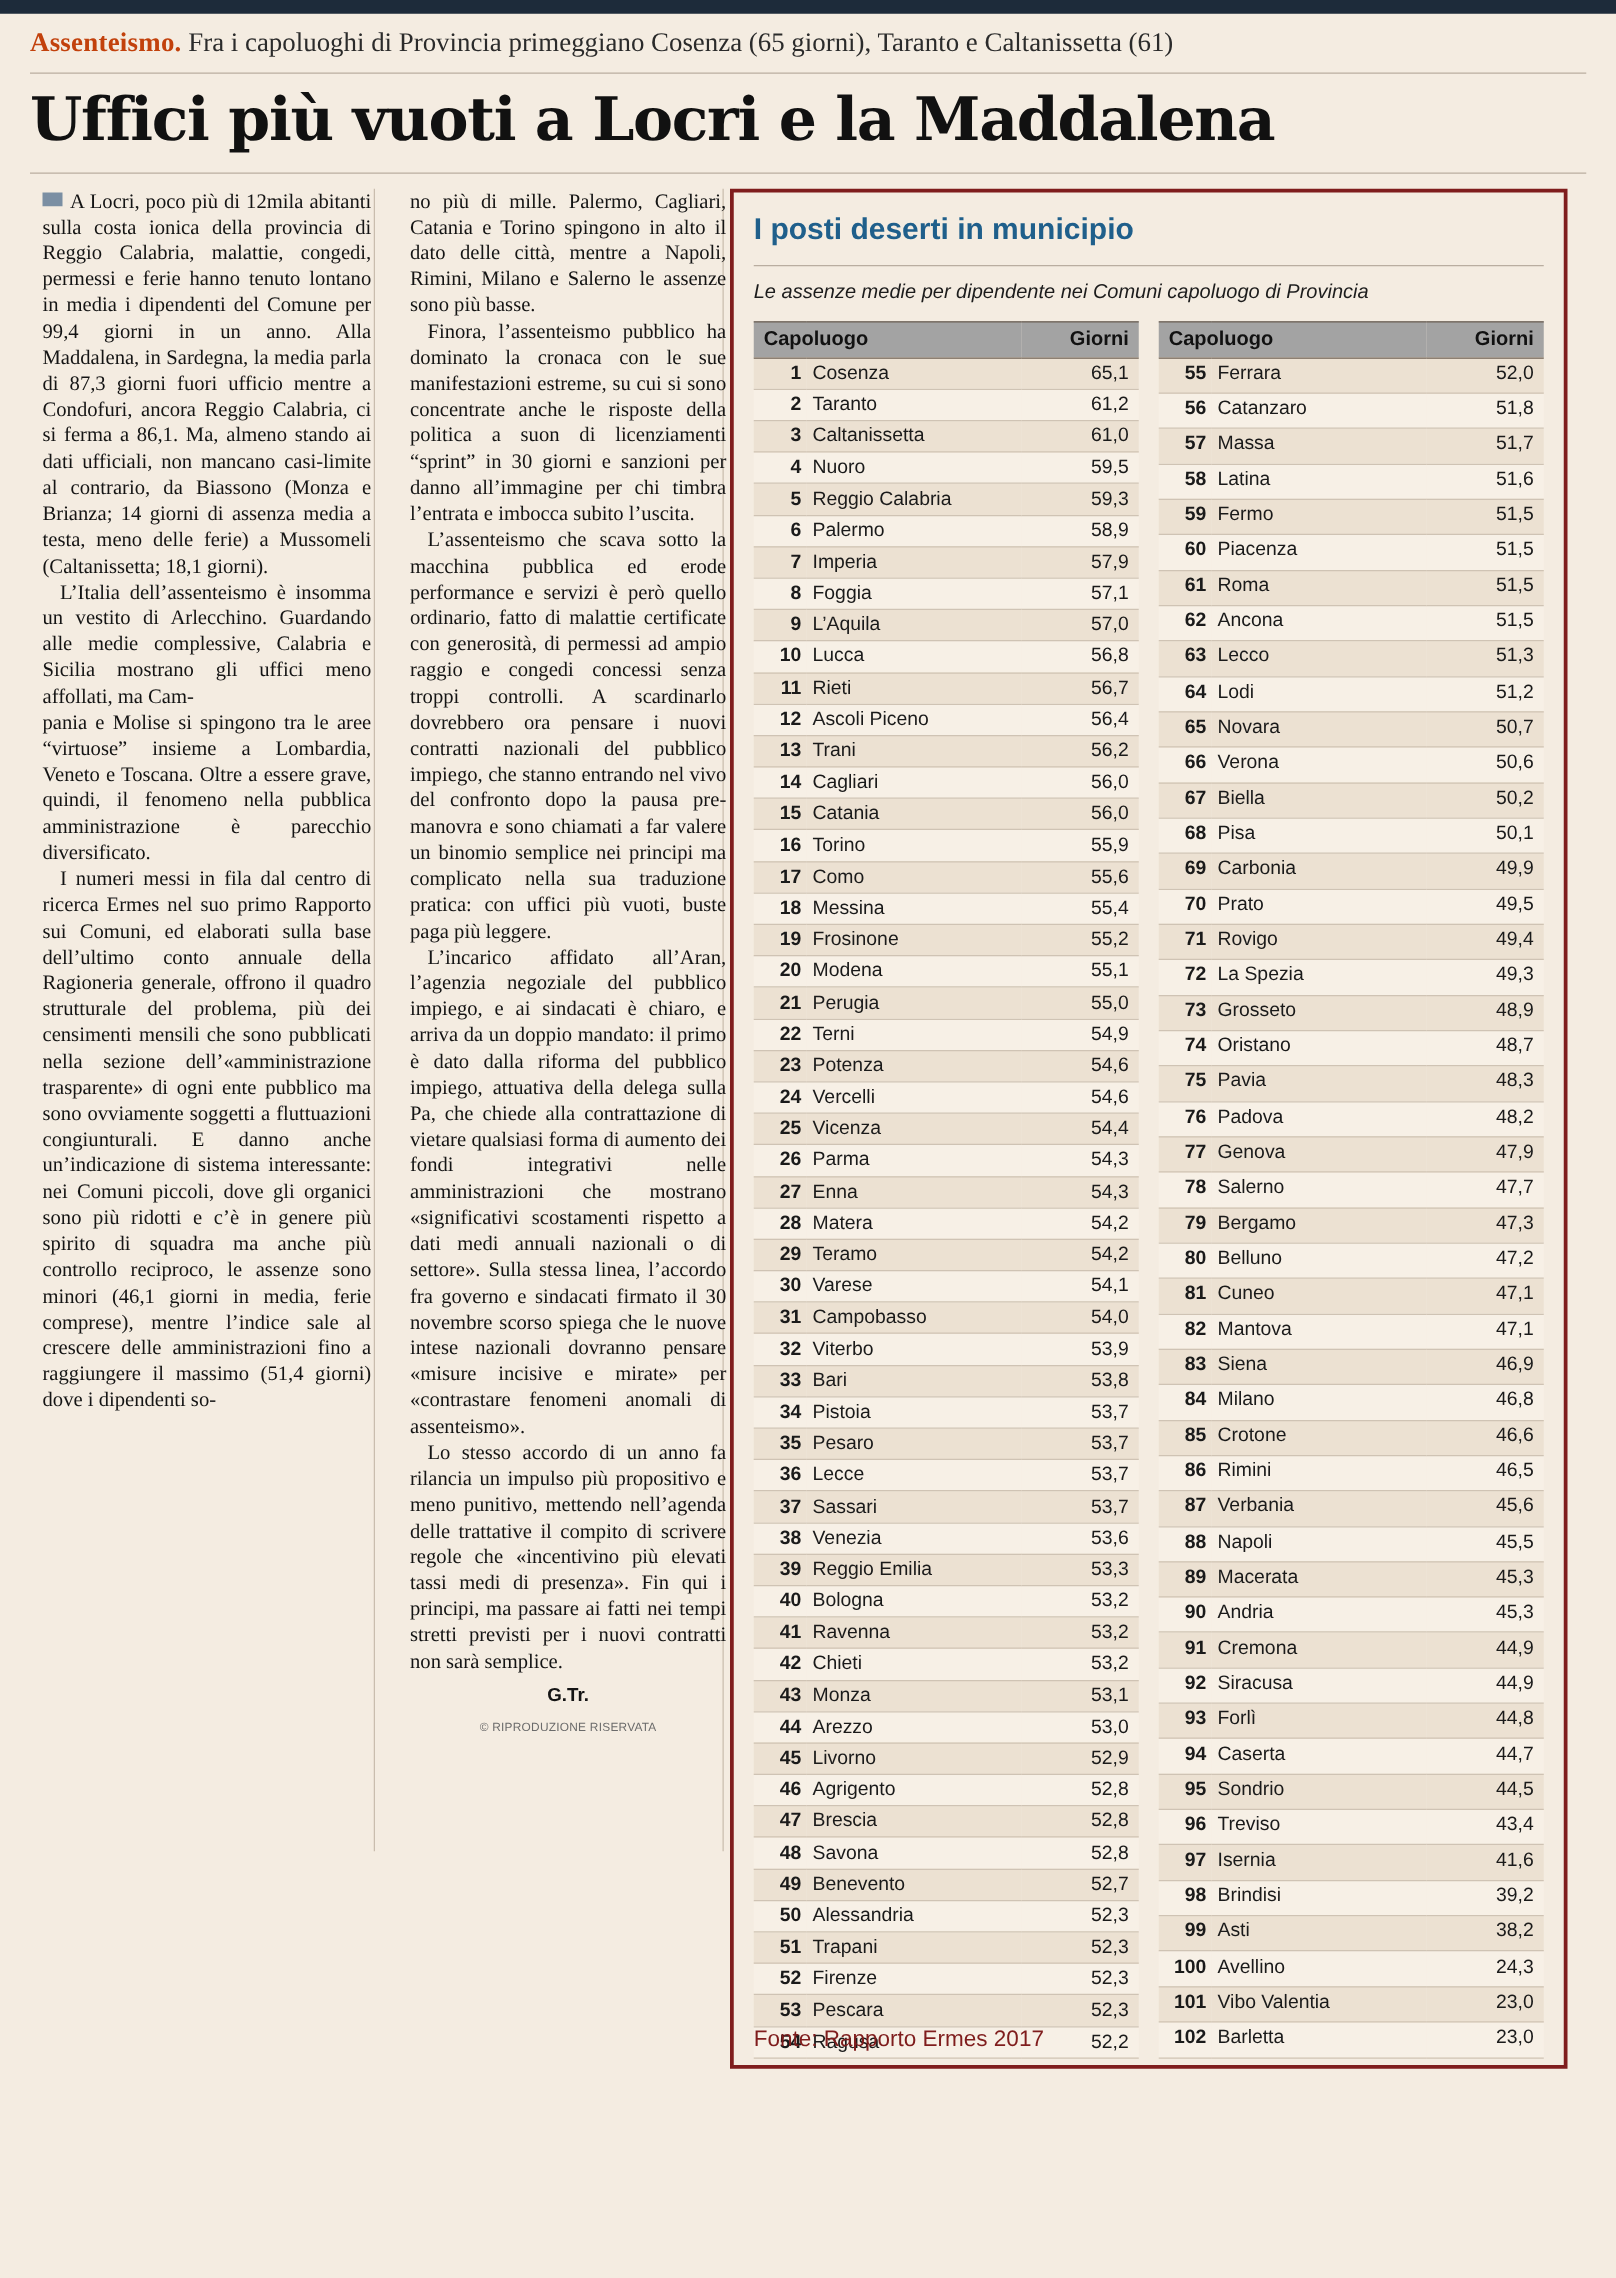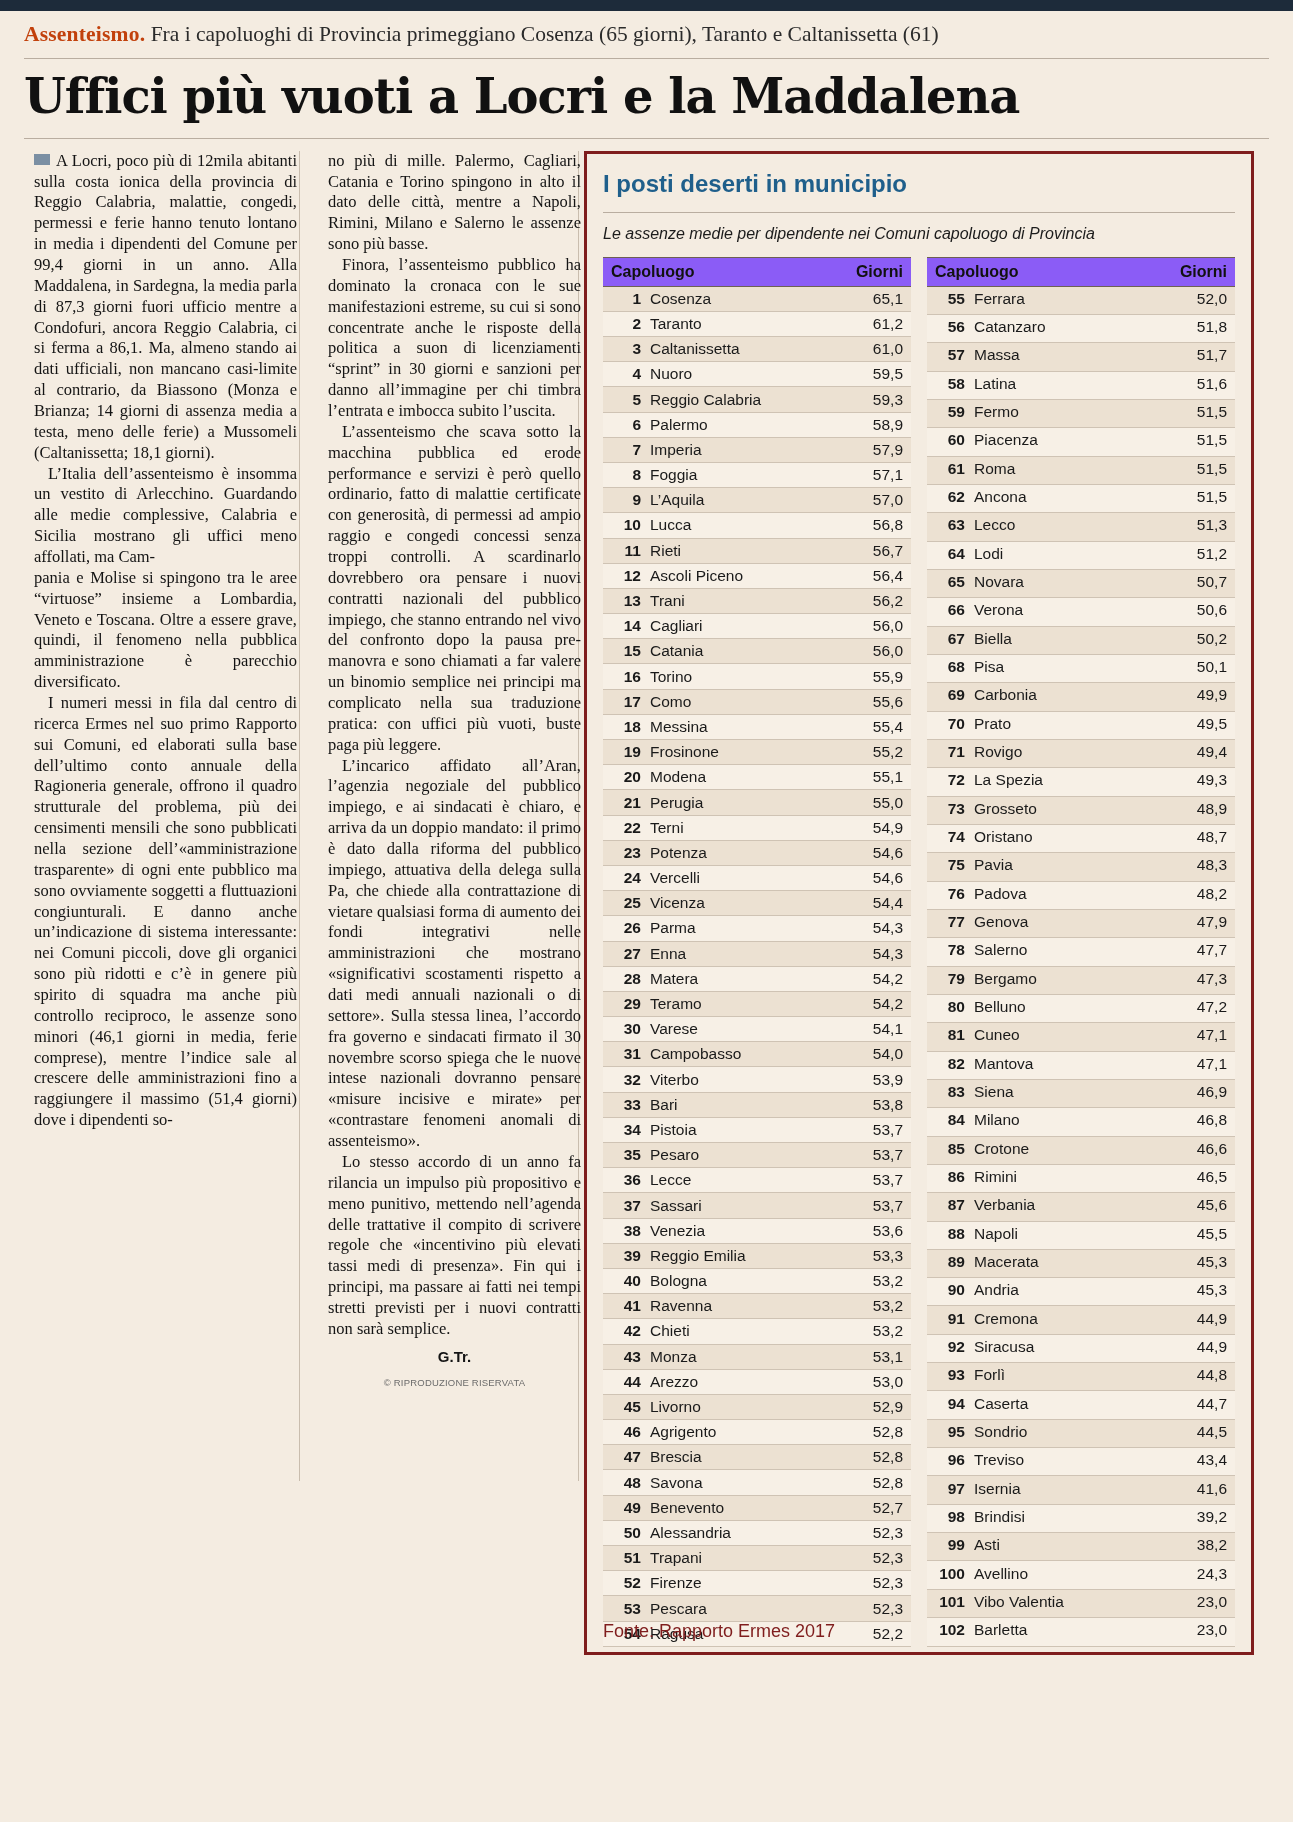--- a/index.html
+++ b/index.html
@@ -116,21 +116,21 @@
     font-family:"Liberation Sans", sans-serif;
     font-size:16px; color:#1c1c1c; margin:0 0 14px 0;font-style:italic;
   }
   .tables { display:flex; gap:16px; }
   table {
     border-collapse:collapse; width:311px;
     font-family:"Liberation Sans", sans-serif;
     font-size:15.5px;
   }
   thead th {
-    background:#8b5cf6;
+    background:#a3a3a3;
     border-top:1px solid #6d6054;
     border-bottom:1px solid #6d6054;
     font-weight:bold; font-size:16px;
     padding:5px 8px;
     text-align:left;
     color:#111;
   }
   thead th.num { text-align:right; width:78px; }
   tbody td {
     border-bottom:1px solid #cfc3b4;

